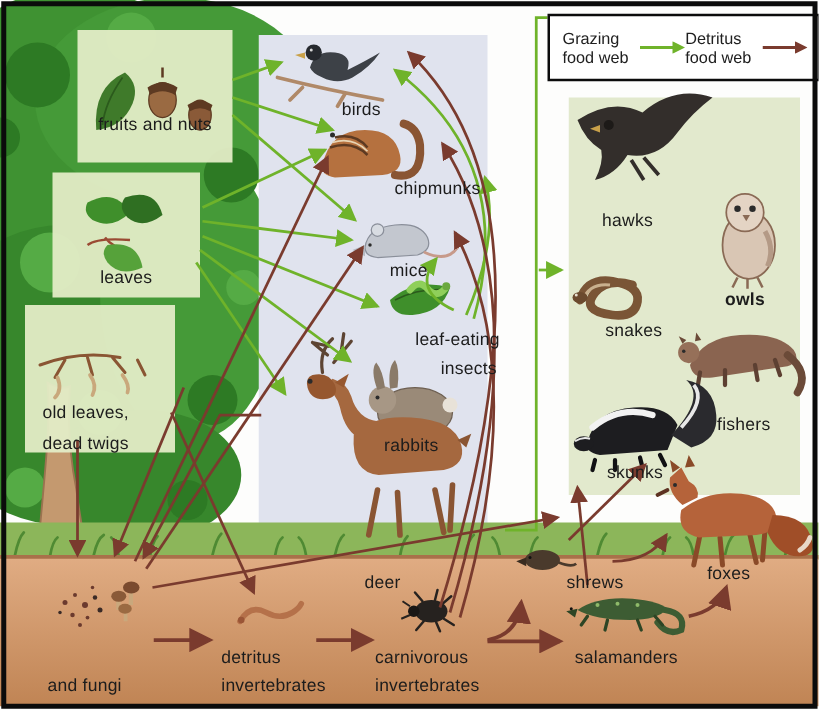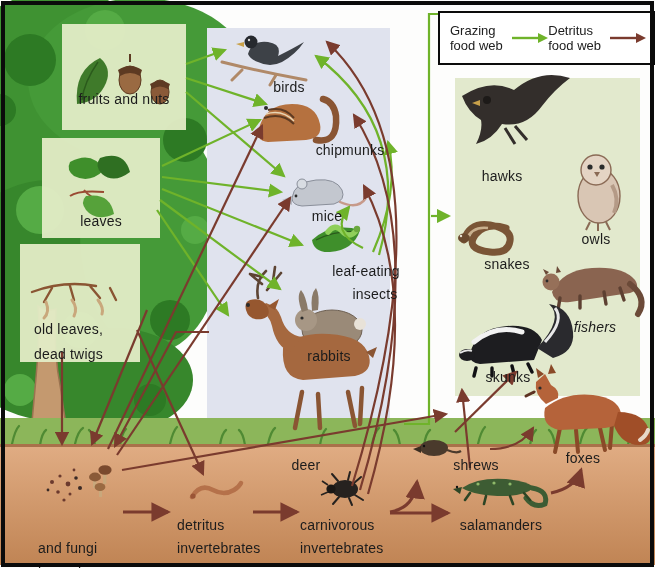--- a/index.html
+++ b/index.html
@@ -285,23 +285,23 @@
 
   <div class="lbl" style="left:289px;top:80px;">birds</div>
   <div class="lbl" style="left:350px;top:143px;">chipmunks</div>
   <div class="lbl" style="left:327px;top:209px;">mice</div>
   <div class="lbl" style="left:366px;top:264px;">leaf-eating</div>
   <div class="lbl" style="left:352px;top:287px;padding-left:46px;">insects</div>
   <div class="lbl" style="left:329px;top:349px;">rabbits</div>
   <div class="lbl" style="left:306px;top:458px;text-align:center;">deer</div>
 
   <div class="lbl" style="left:502px;top:169px;text-align:right;">hawks</div>
-  <div class="lbl" style="left:596px;top:232px;">owls</div>
+  <div class="lbl" style="left:596px;top:232px;font-weight:bold;">owls</div>
   <div class="lbl" style="left:507px;top:257px;">snakes</div>
-  <div class="lbl" style="left:595px;top:320px;font-style:italic;">fishers</div>
+  <div class="lbl" style="left:595px;top:332px;">fishers</div>
   <div class="lbl" style="left:508px;top:370px;">skunks</div>
   <div class="lbl" style="left:583px;top:451px;text-align:right;">foxes</div>
 
   <div class="lbl" style="left:436px;top:458px;margin-left:40px;">shrews</div>
   <div class="lbl" style="left:501px;top:518px;">salamanders</div>
   <div class="lbl la" style="left:38px;top:530px;margin-top:36px;">bacteria</div>
   <div class="lbl la" style="left:38px;top:541px;">and fungi</div>
   <div class="lbl la" style="left:177px;top:518px;">detritus</div>
   <div class="lbl la" style="left:177px;top:541px;">invertebrates</div>
   <div class="lbl la" style="left:300px;top:518px;">carnivorous</div>

